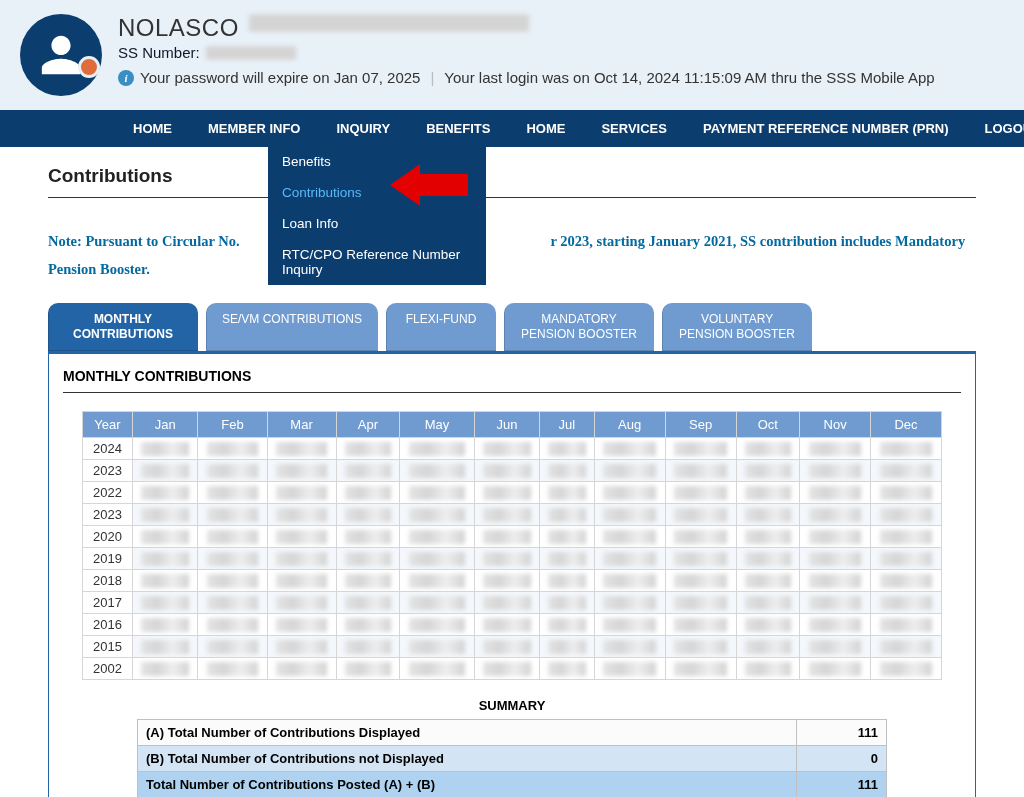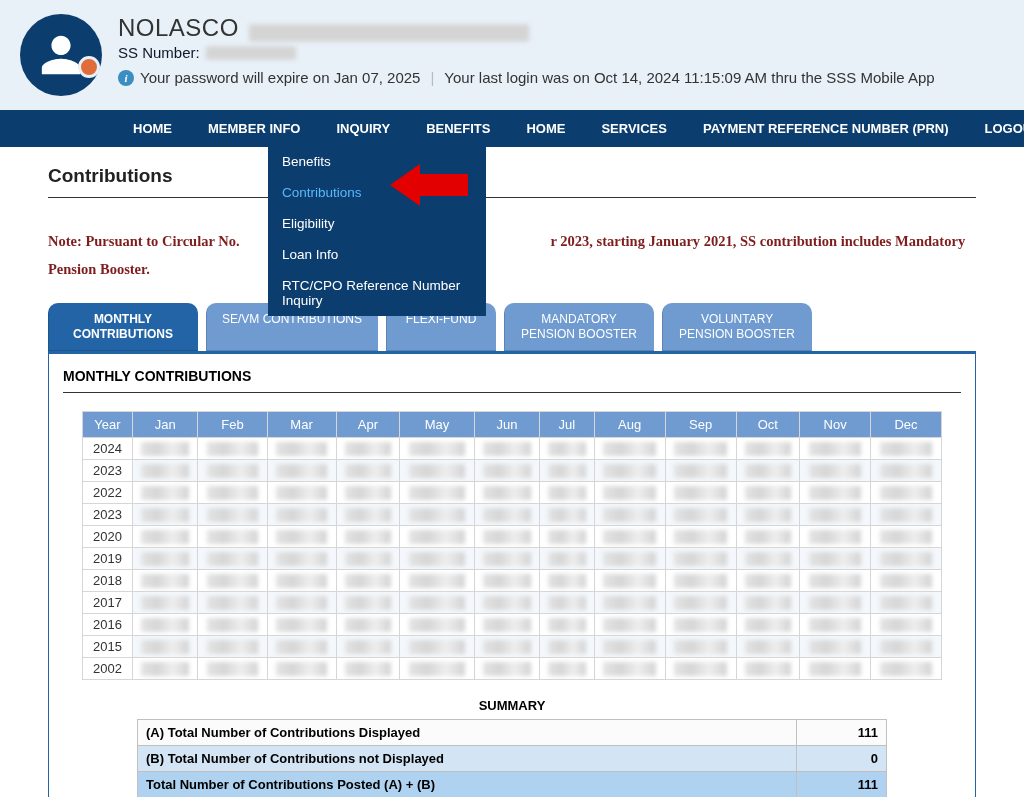--- a/index.html
+++ b/index.html
@@ -41,21 +41,21 @@
     border-radius: 50%;
     border: 3px solid #e8f0f8;
   }
   .user-block { flex: 1; }
   .user-name {
     font-family: "Arial Narrow", Arial, sans-serif;
     font-size: 24px;
     color: #333;
     letter-spacing: 0.5px;
     display: flex;
-    align-items: flex-end;
+    align-items: flex-start;
     gap: 10px;
   }
   .redact {
     display: inline-block;
     height: 18px;
     width: 280px;
     background: repeating-linear-gradient(0deg,#ddd,#ddd 2px,#ccc 2px,#ccc 4px);
     filter: blur(2px);
     border-radius: 2px;
   }
@@ -138,21 +138,21 @@
   .page-title {
     font-family: Verdana, Arial, sans-serif;
     font-weight: bold;
     font-size: 19px;
     color: #222;
     border-bottom: 1.5px solid #333;
     padding-bottom: 10px;
   }
   .note-text {
     font-family: "Comic Sans MS", "Segoe Script", cursive;
-    color: #7f1d1d;
+    color: #0369a1;
     font-weight: bold;
     font-size: 14.5px;
     padding: 30px 48px 10px 48px;
     line-height: 1.9;
   }
   .tabs {
     display: flex;
     gap: 8px;
     padding: 10px 48px 0 48px;
   }
@@ -285,21 +285,20 @@
   <div class="nav-item active">INQUIRY</div>
   <div class="nav-item">BENEFITS</div>
   <div class="nav-item">HOME</div>
   <div class="nav-item">SERVICES</div>
   <div class="nav-item">PAYMENT REFERENCE NUMBER (PRN)</div>
   <div class="nav-item">LOGOUT</div>
 
   <div class="dropdown">
     <div class="dropdown-item">Benefits</div>
     <div class="dropdown-item selected">Contributions</div>
-    <div class="dropdown-item">Eligibility</div>
     <div class="dropdown-item">Loan Info</div>
     <div class="dropdown-item">RTC/CPO Reference Number Inquiry</div>
   </div>
 
   <div class="arrow-call">
     <svg width="78" height="46" viewBox="0 0 78 46">
       <polygon points="0,23 30,2 30,12 78,12 78,34 30,34 30,44" fill="#e30000"></polygon>
     </svg>
   </div>
 </div>

